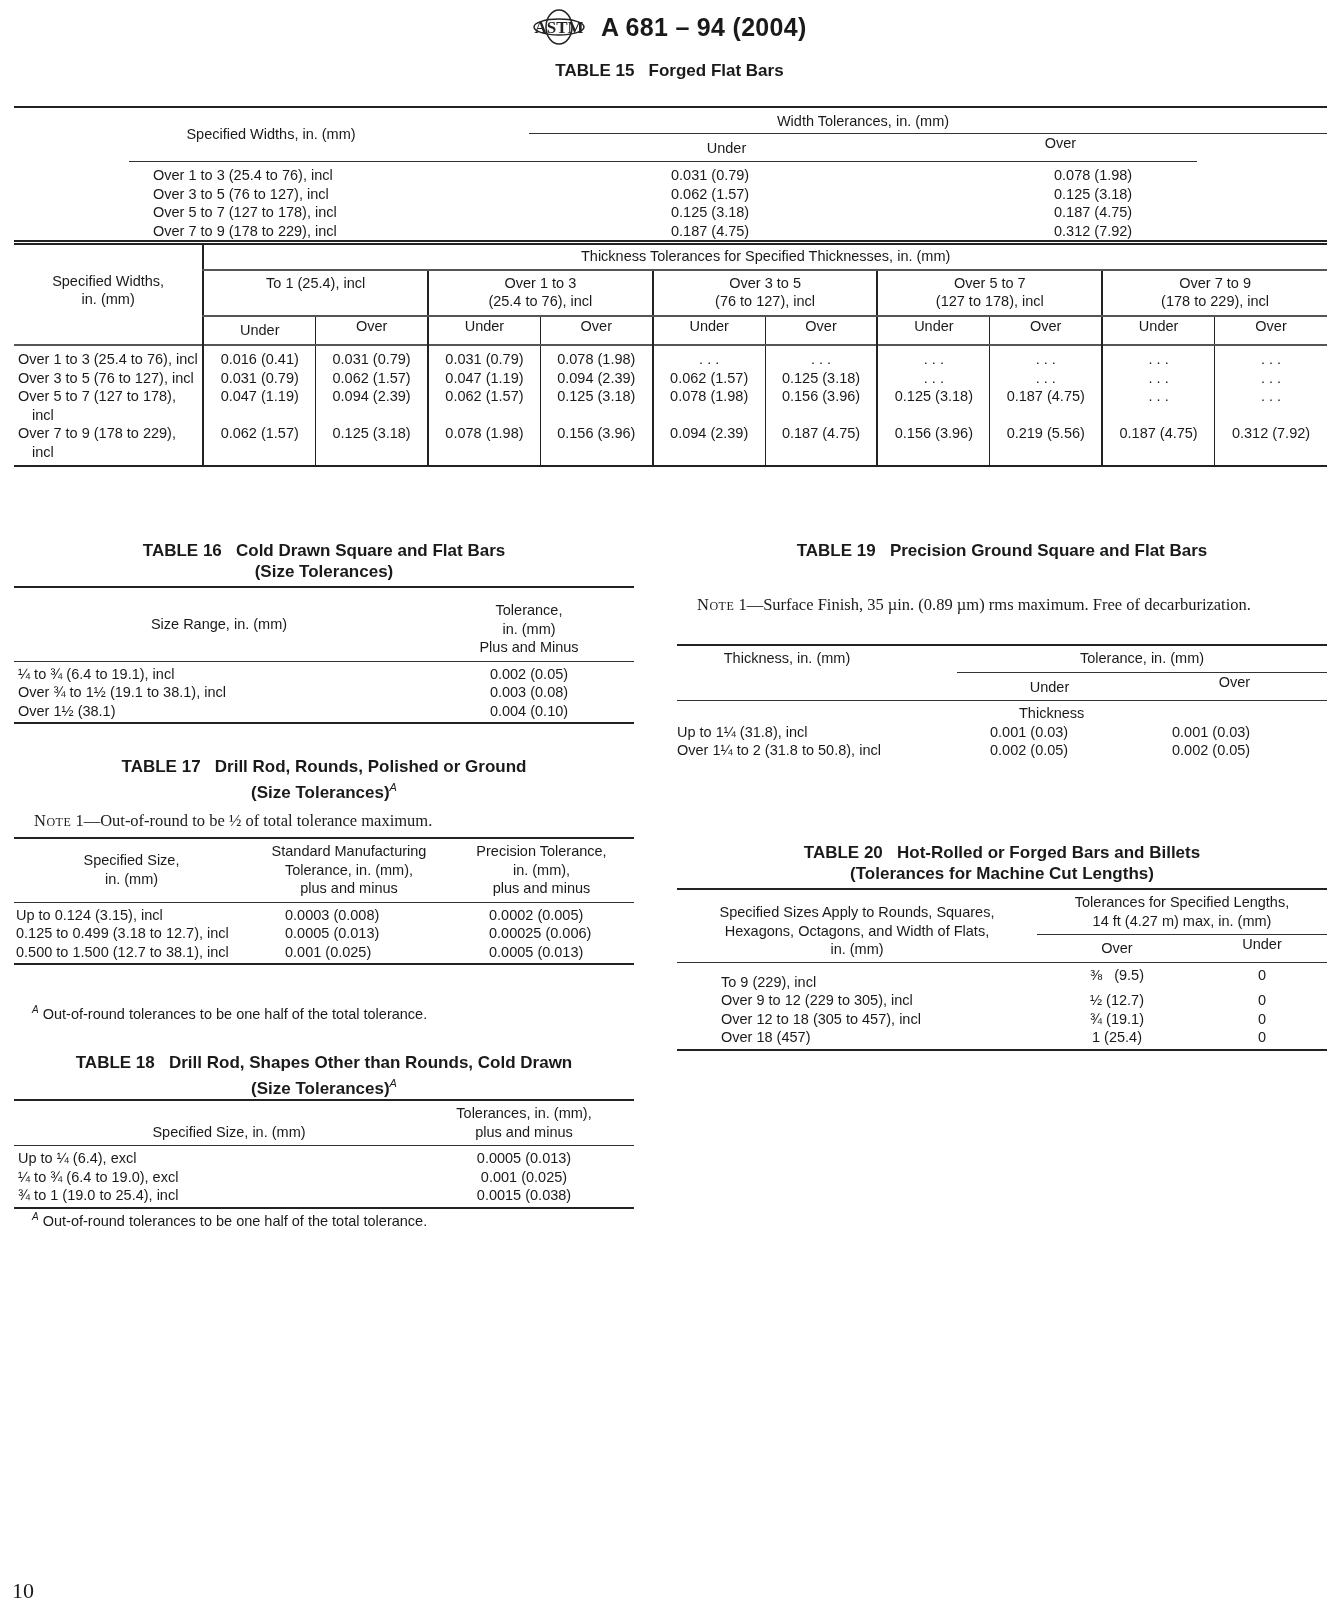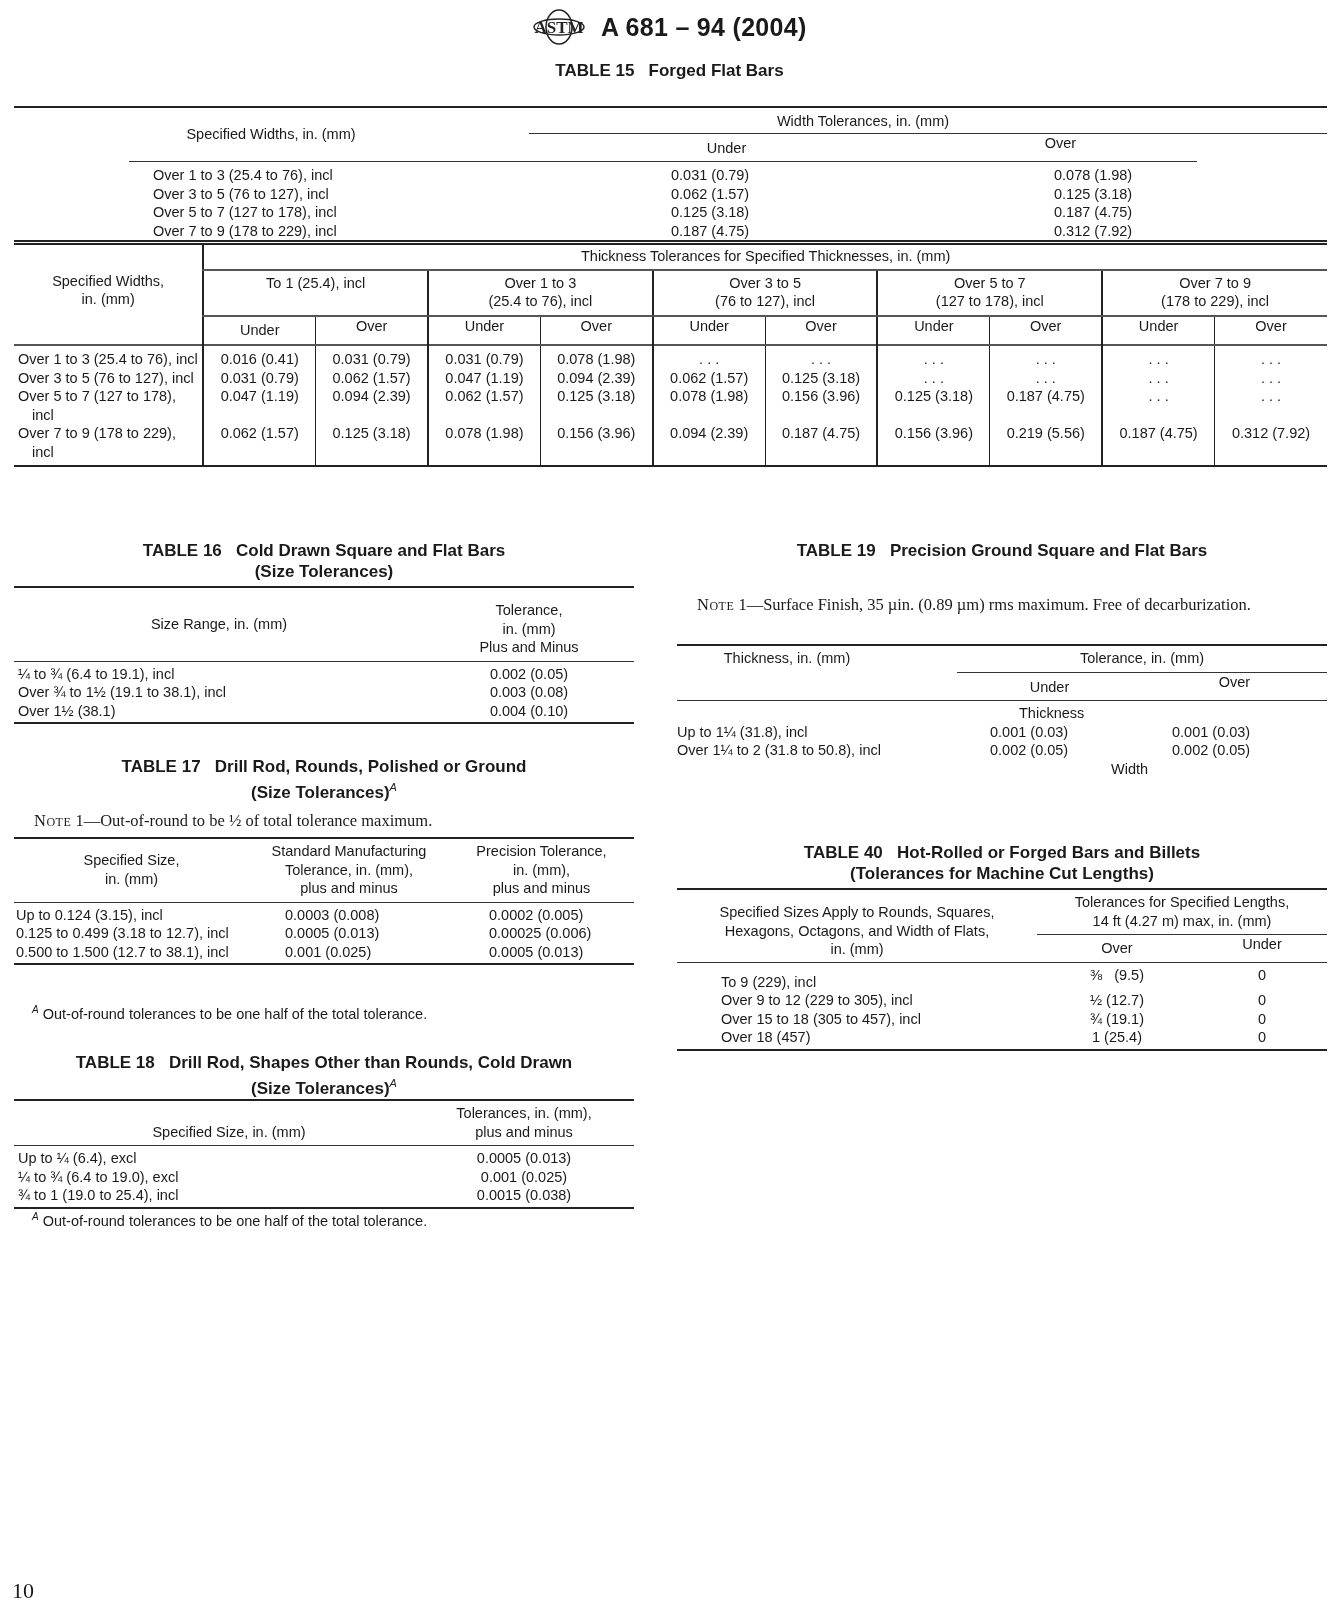--- a/index.html
+++ b/index.html
@@ -348,29 +348,25 @@
   <tr>
         <td style="padding-left:0;">Up to 1¼ (31.8), incl</td>
         <td style="padding-left:33px;">0.001 (0.03)</td>
         <td style="padding-left:30px;">0.001 (0.03)</td>
       </tr>
   <tr>
         <td style="padding-left:0;">Over 1¼ to 2 (31.8 to 50.8), incl</td>
         <td style="padding-left:33px;">0.002 (0.05)</td>
         <td style="padding-left:30px;">0.002 (0.05)</td>
       </tr>
-  <tr>
-        <td></td>
-        <td colspan="2" style="padding-left:154px;">Width</td>
-      </tr>
 </tbody>
   </table>
 
 <div class="abs ttl" style="left:677px;width:650px;top:842px;">
-  <div style="white-space:pre;">TABLE 40   Hot-Rolled or Forged Bars and Billets</div>
+  <div style="white-space:pre;">TABLE 20   Hot-Rolled or Forged Bars and Billets</div>
   <div>(Tolerances for Machine Cut Lengths)</div>
 </div>
 <table class="abs" style="left:677px;top:888px;width:650px;">
   <colgroup>
       <col style="width:360px">
       <col style="width:160px">
       <col style="width:130px">
     </colgroup>
   <tbody>
       <tr class="top">
@@ -392,21 +388,21 @@
         <td style="padding:10px 0 0 44px;">To 9 (229), incl</td>
         <td class="c" style="padding-top:3px;white-space:pre;">⅜   (9.5)</td>
         <td class="c" style="padding-top:3px;">0</td>
       </tr>
   <tr>
         <td style="padding-left:44px;">Over 9 to 12 (229 to 305), incl</td>
         <td class="c">½ (12.7)</td>
         <td class="c">0</td>
       </tr>
   <tr>
-        <td style="padding-left:44px;">Over 15 to 18 (305 to 457), incl</td>
+        <td style="padding-left:44px;">Over 12 to 18 (305 to 457), incl</td>
         <td class="c">¾ (19.1)</td>
         <td class="c">0</td>
       </tr>
   <tr class="bot">
         <td style="padding:0 0 2px 44px;">Over 18 (457)</td>
         <td class="c">1 (25.4)</td>
         <td class="c">0</td>
       </tr>
 </tbody>
   </table>

